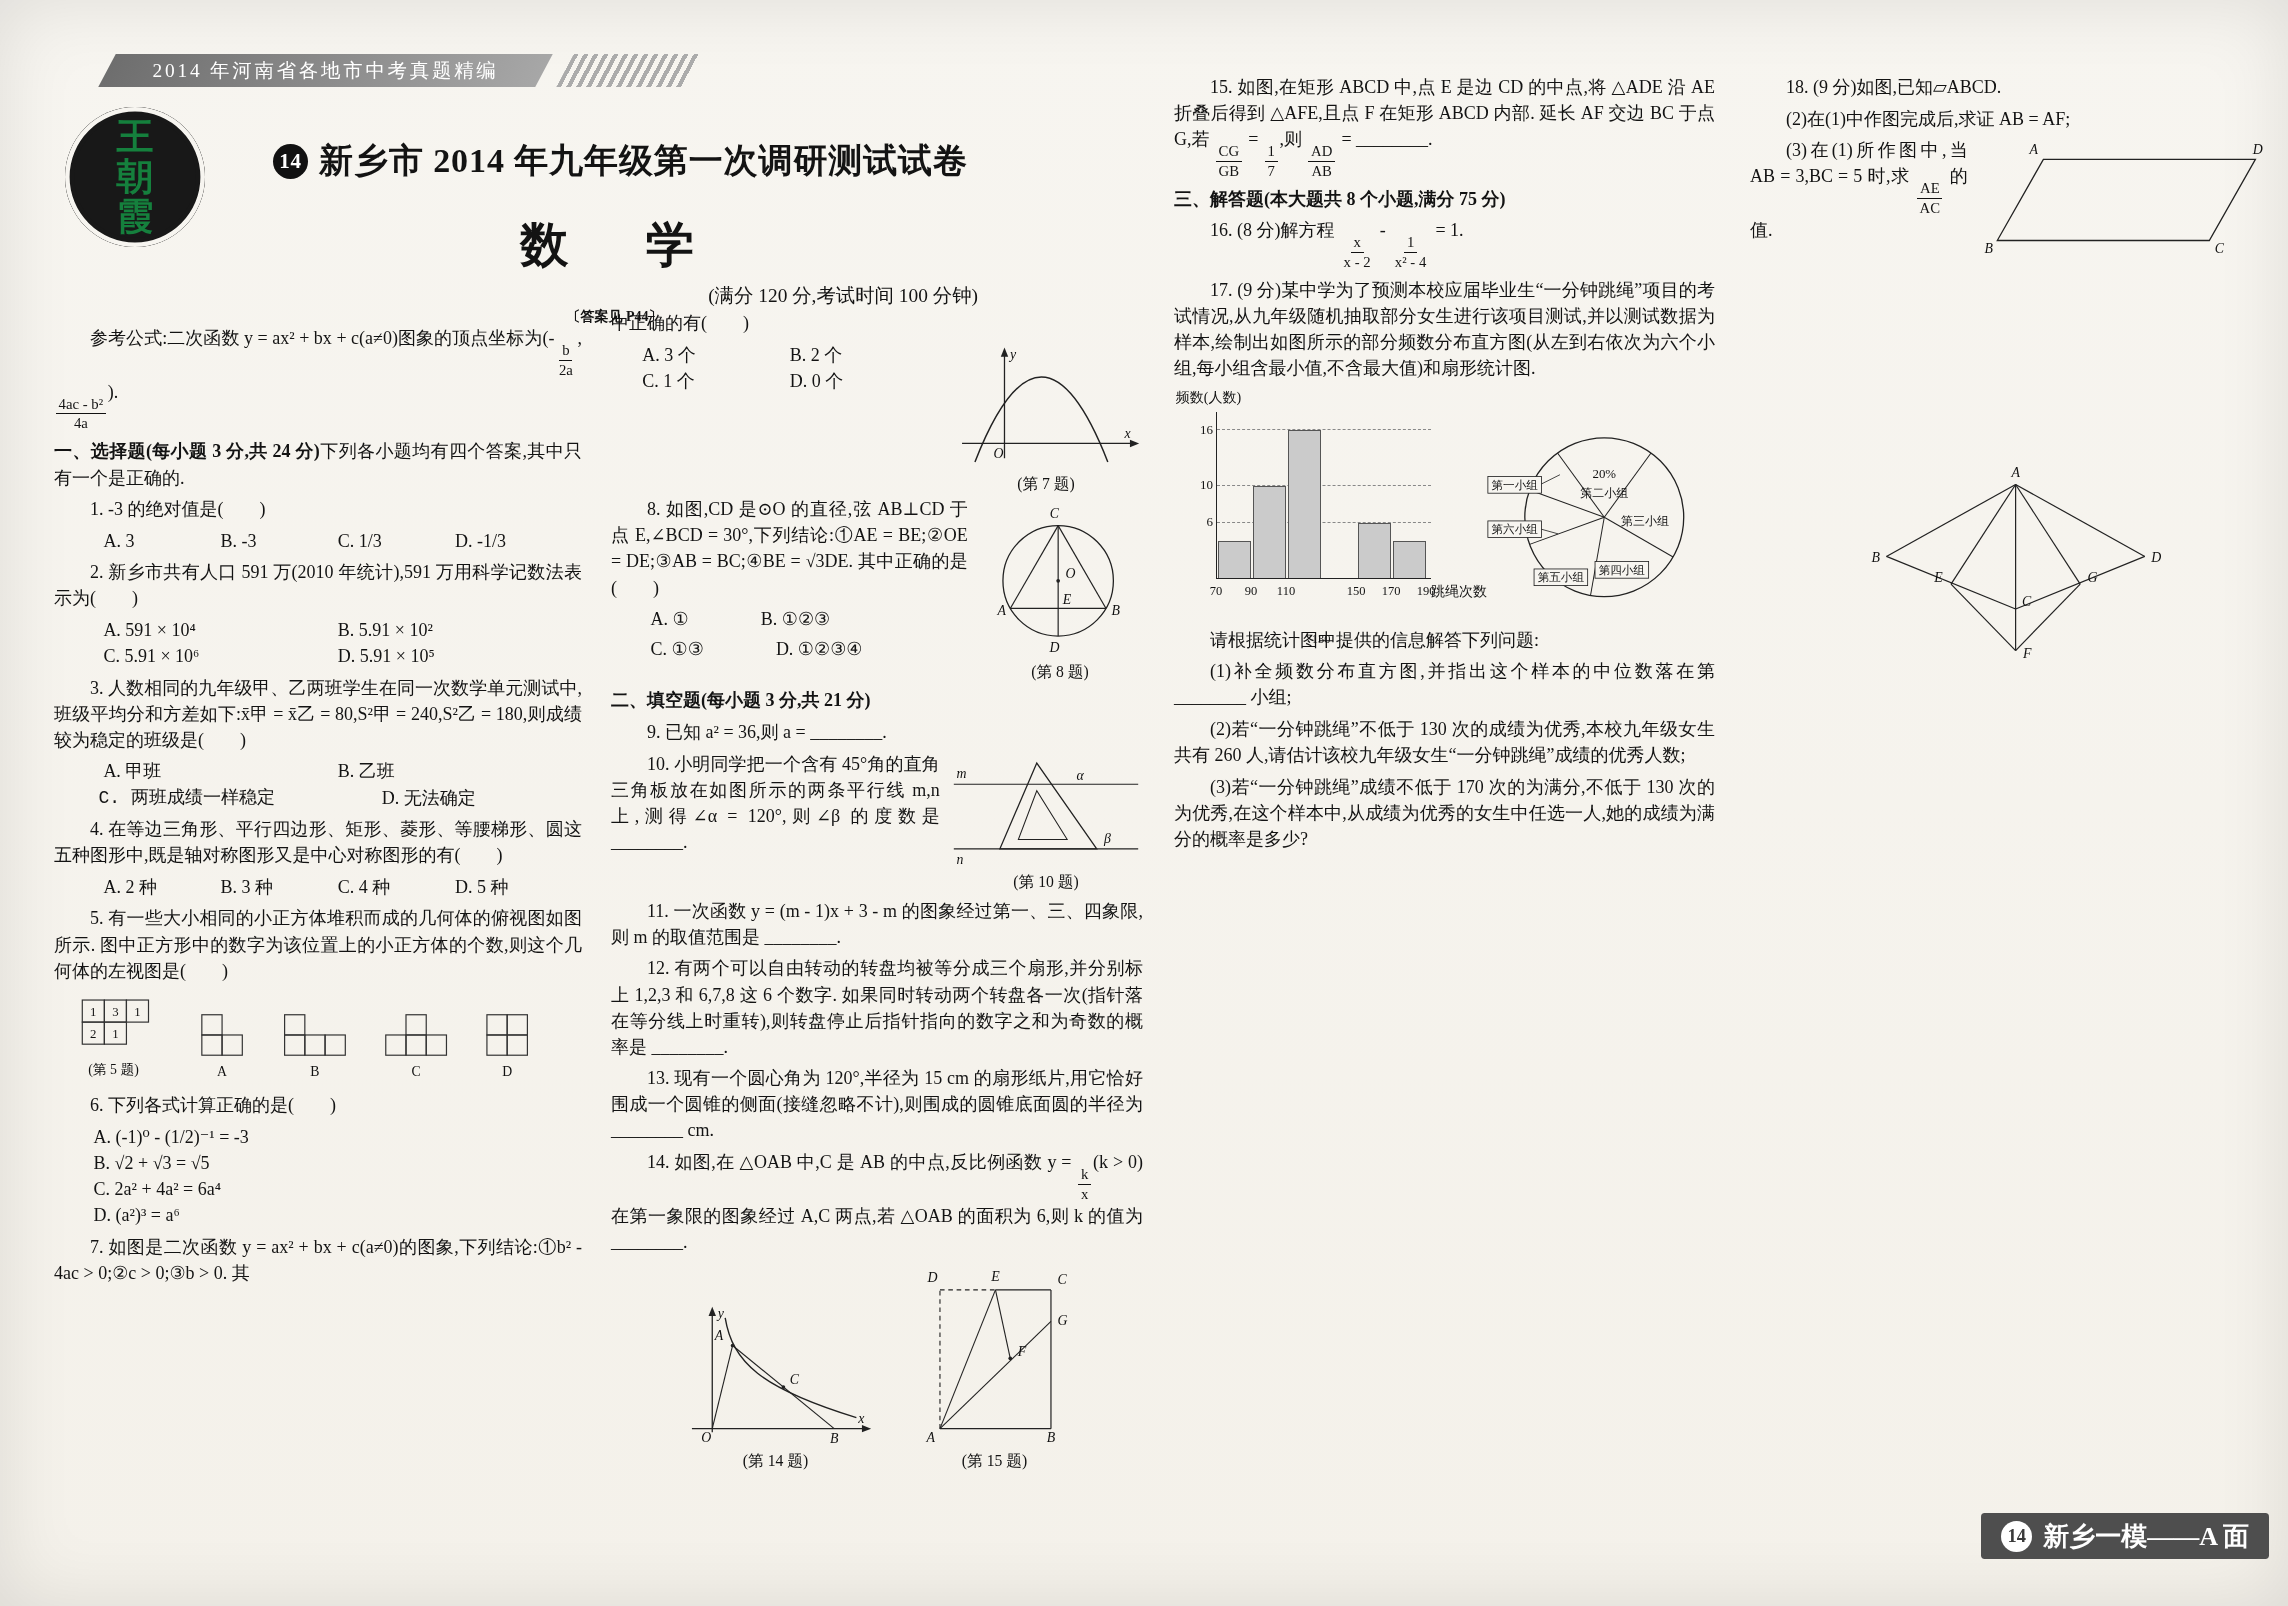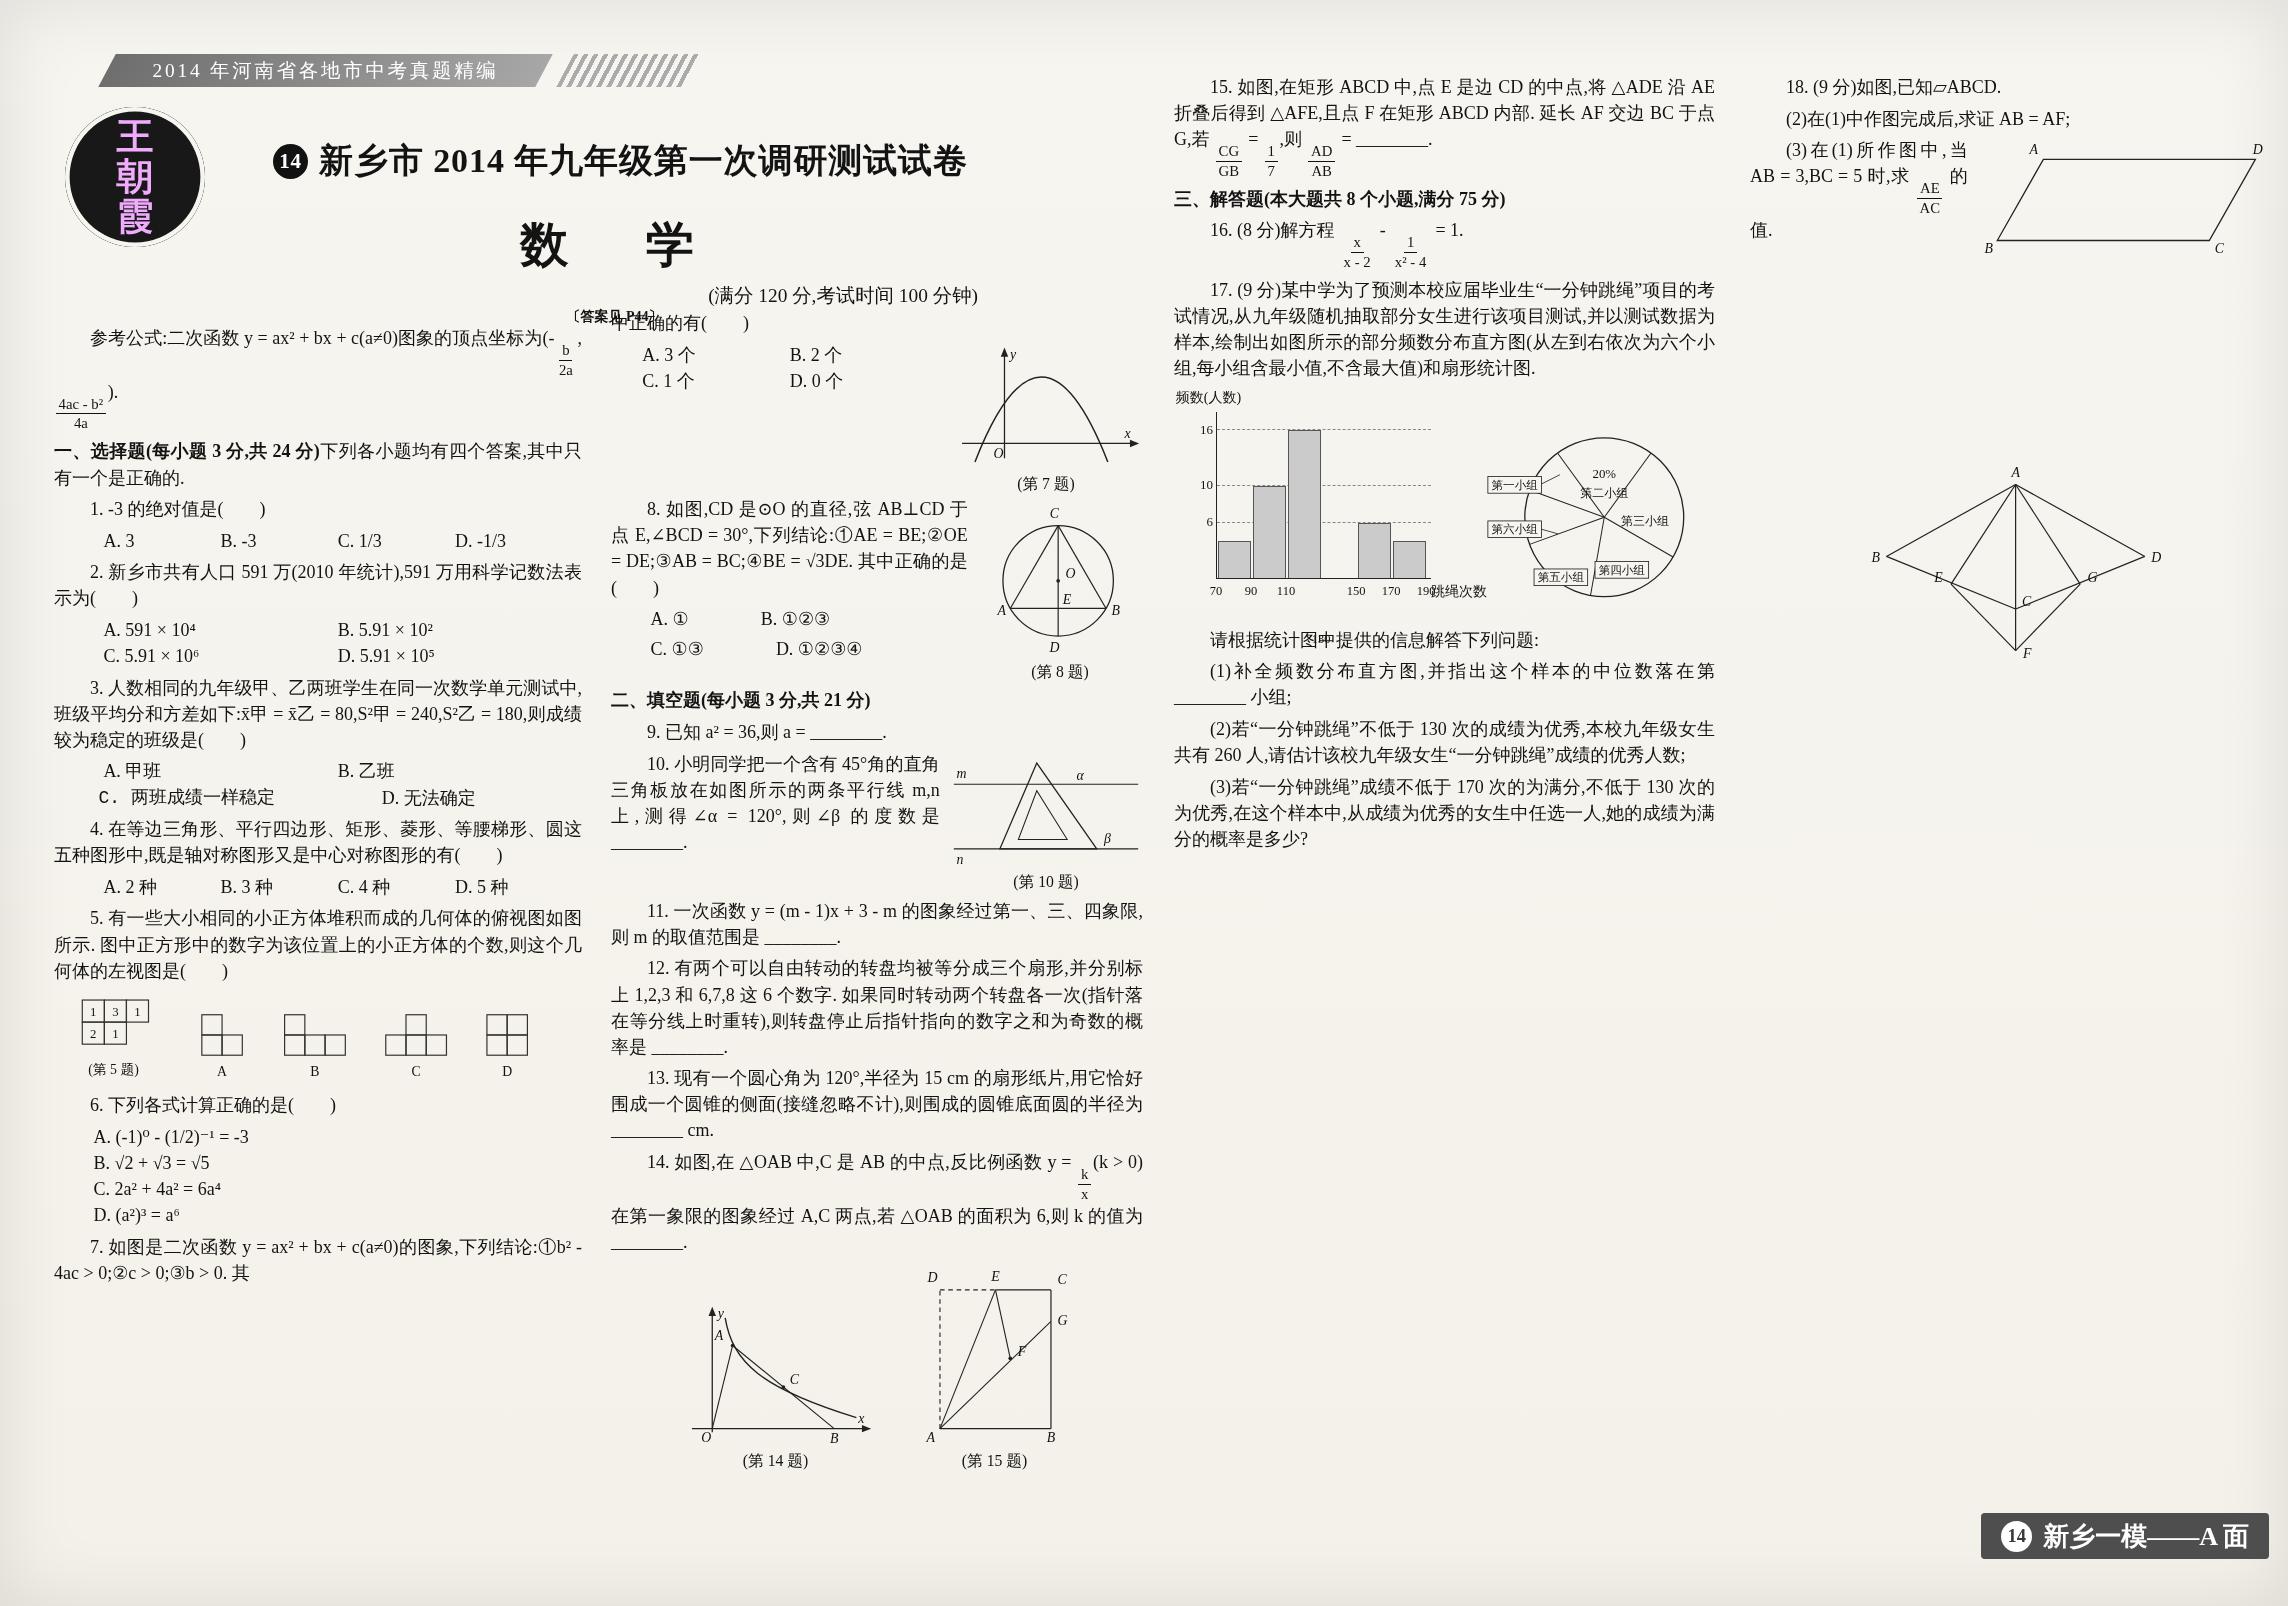--- a/index.html
+++ b/index.html
@@ -8,21 +8,21 @@
         box-shadow:inset 0 0 74px rgba(0,0,0,.10);}
   
   .banner{position:absolute;left:107px;top:54px;width:437px;height:33px;
           background:linear-gradient(90deg,#6e6e6e,#a7a7a7);transform:skewX(-28deg);}
   .banner span{display:block;transform:skewX(28deg);color:#fff;font-size:19.4px;line-height:33px;
           text-align:center;letter-spacing:2.8px;}
   .banner-hatch{position:absolute;left:565px;top:54px;width:129px;height:33px;transform:skewX(-28deg);
           background:repeating-linear-gradient(90deg,#ababab 0 4.6px,transparent 4.6px 10px);}
   .logo{position:absolute;left:65px;top:107px;width:140px;height:140px;border-radius:50%;background:#181818;
         box-shadow:inset 0 0 0 4.6px #f7f5f0, inset 0 0 0 9.2px #181818;display:flex;align-items:center;justify-content:center;}
-  .logo-text{color:#f0abfc;font-size:37px;font-weight:bold;width:41px;line-height:1.08;text-align:center;word-break:break-all;}
+  .logo-text{color:#15803d;font-size:37px;font-weight:bold;width:41px;line-height:1.08;text-align:center;word-break:break-all;}
   .title-row{position:absolute;left:242px;top:138px;width:757px;display:flex;align-items:center;justify-content:center;
         gap:11px;font-size:34px;font-weight:bold;letter-spacing:0.9px;}
   .badge-circle{width:35px;height:35px;border-radius:50%;background:#111;color:#fff;font-size:21px;font-weight:bold;
         display:inline-flex;align-items:center;justify-content:center;flex:0 0 auto;}
   .subject-row{position:absolute;left:79px;top:196px;width:1071px;display:flex;align-items:center;gap:14.8px;flex-direction:column;}
   .dash{flex:1;height:13px;border-top:1.8px dashed #555;border-bottom:1.8px dashed #555;}
   .subject{font-size:48px;font-weight:bold;letter-spacing:14.8px;white-space:nowrap;}
   .answer-ref{font-size:14px;font-weight:bold;white-space:nowrap;font-family:Liberation Serif, serif;}
   .exam-info{position:absolute;left:277px;top:282px;width:701px;text-align:right;font-size:19.4px;font-family:Liberation Serif, serif;}
   

